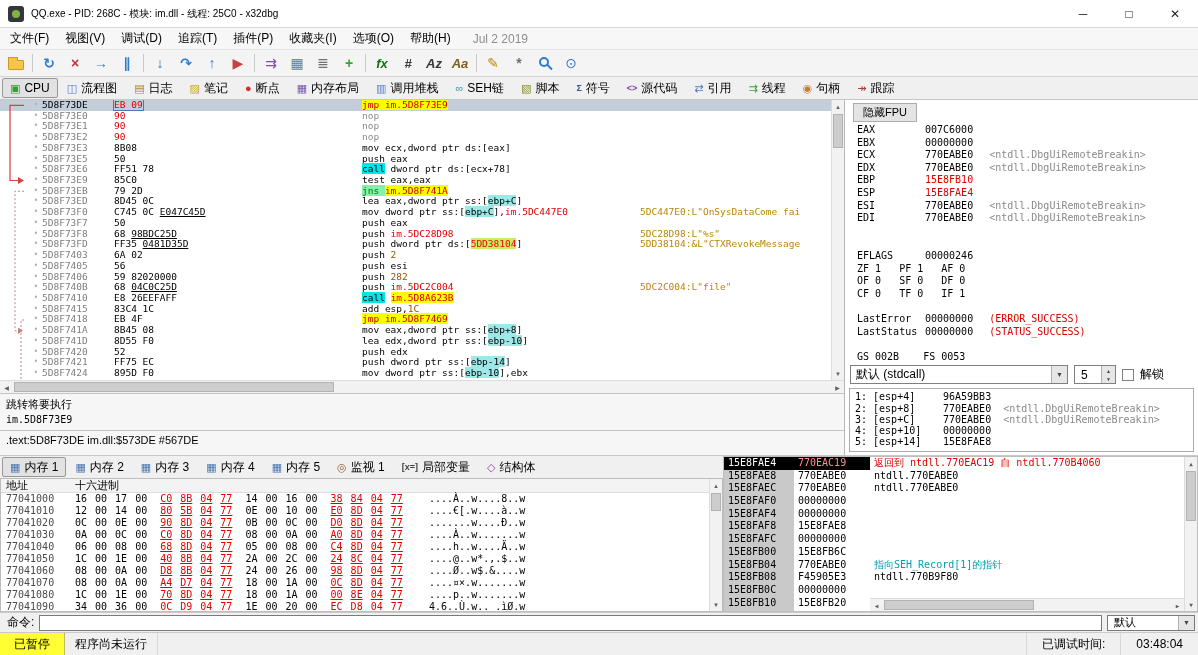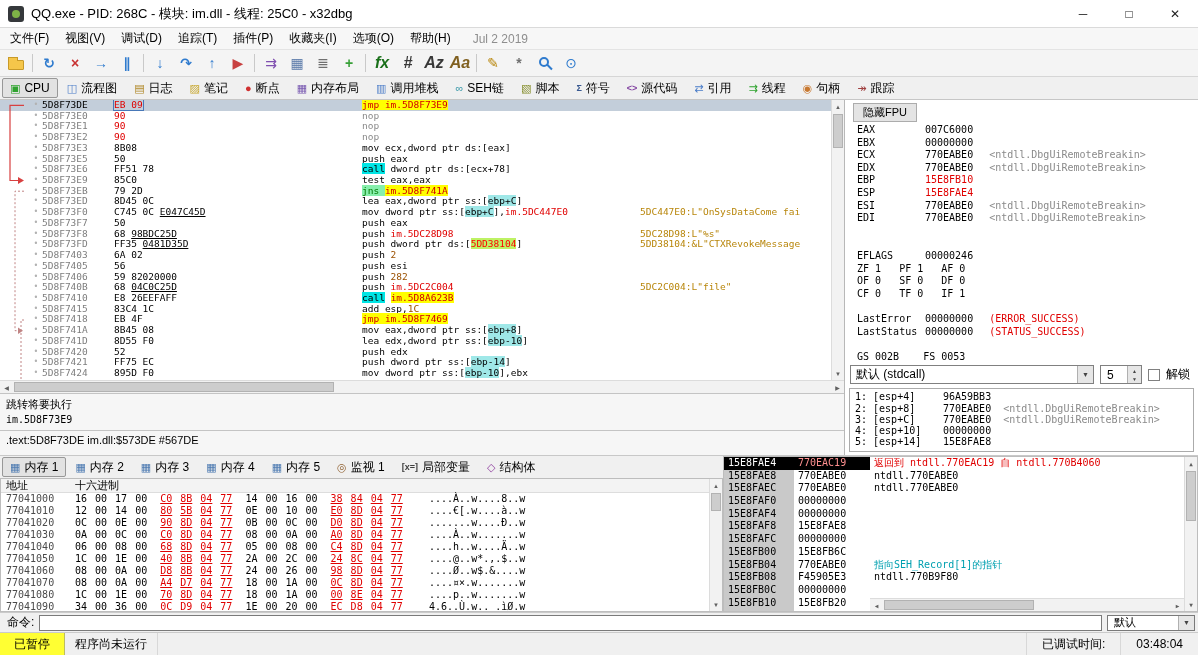--- a/index.html
+++ b/index.html
@@ -4,34 +4,34 @@
 <style>
   *{box-sizing:border-box;margin:0;padding:0}
   html,body{width:1198px;height:655px;overflow:hidden}
   body{font-family:"Liberation Sans","DejaVu Sans",sans-serif;font-size:12px;color:#000;background:#F0F0F0}
   .mono{font-family:"DejaVu Sans Mono","Liberation Mono",monospace}
 
   
   .titlebar{height:28px;background:#fff;display:flex;align-items:center;gap:7px;padding-left:8px;border-bottom:1px solid #DADADA}
   .appicon{width:16px;height:16px;background:#35383B;border-radius:3px;position:relative}
   .appicon:after{content:"";position:absolute;left:4px;top:4px;width:8px;height:8px;border-radius:50%;background:#7FB347}
-  .wtitle{font-size:13px}
+  .wtitle{font-size:10px}
   .wbtns{margin-left:auto;display:flex;height:100%}
   .wbtn{width:46px;display:flex;align-items:center;justify-content:center;font-size:12px;color:#222}
 
   
   .menubar{height:22px;display:flex;align-items:center;background:#F7F7F7;border-bottom:1px solid #E4E4E4;padding-left:2px}
   .mitem{padding:2px 8px}
   .mdate{color:#8E8E8E;margin-left:14px}
 
   
   .toolbar{height:27px;display:flex;align-items:center;background:#F4F4F4;border-bottom:1px solid #D6D6D6;padding-left:3px}
   .tbtn{width:26px;height:23px;display:flex;align-items:center;justify-content:center}
   .tg{font-size:14px;line-height:1}
-  .tgt{font-size:16px;font-weight:bold;font-style:italic}
+  .tgt{font-size:13px;font-weight:bold;font-style:italic}
   .tsep{width:1px;height:18px;background:#C9C9C9;margin:0 3px}
   .ic-folder{width:16px;height:10px;background:#F5C64A;border:1px solid #C89A28;border-radius:1px;position:relative;margin-top:4px}
   .ic-folder:before{content:"";position:absolute;top:-4px;left:-1px;width:8px;height:3px;background:#F5C64A;border:1px solid #C89A28;border-bottom:none}
   .ic-mag{width:10px;height:10px;border:2px solid #2F7BCE;border-radius:50%;position:relative;margin:-3px 3px 0 0}
   .ic-mag:after{content:"";position:absolute;width:7px;height:2px;background:#2F7BCE;transform:rotate(45deg);right:-6px;bottom:-3px}
 
   
   .tabbar{height:23px;display:flex;align-items:center;background:#F0F0F0;border-bottom:1px solid #C6C6C6;padding-left:2px;gap:1px}
   .vtab{display:flex;align-items:center;gap:4px;padding:0 7px;height:20px;border:1px solid transparent;border-radius:2px}
   .vtab.active{background:#E2E2E2;border:1px solid #989898}
@@ -83,21 +83,21 @@
   .rtop{padding:3px 10px 2px 8px}
   .fpubtn{display:inline-block;border:1px solid #ACACAC;background:#E4E4E4;padding:1px 9px;font-family:"Liberation Sans","DejaVu Sans",sans-serif;font-size:11px}
   .rlines{padding-left:12px}
   .rline{height:12.6px;line-height:12.6px;white-space:pre}
   .rname{display:inline-block;width:68px}
   .rval.r{color:#E00000}
   .rnote{margin-left:16px;color:#8A8A8A}
   .rnote.k{color:#000;margin-left:26px}
   .rnote.red{color:#E00000}
   .callconv{display:flex;align-items:center;gap:6px;padding:2px 5px;font-family:"Liberation Sans","DejaVu Sans",sans-serif;font-size:12px}
-  .combo{width:244px;height:19px;border:1px solid #808080;background:#fff;display:flex;align-items:center;padding-left:5px}
+  .combo{width:218px;height:19px;border:1px solid #808080;background:#fff;display:flex;align-items:center;padding-left:5px}
   .carr{margin-left:auto;width:16px;height:100%;background:#E6E6E6;border-left:1px solid #B0B0B0;display:flex;align-items:center;justify-content:center;font-size:7px;color:#444}
   .spin{width:42px;height:19px;border:1px solid #808080;background:#fff;display:flex;align-items:center;padding-left:6px}
   .ud{margin-left:auto;width:14px;height:100%;display:flex;flex-direction:column}
   .ud div{flex:1;background:#E6E6E6;border-left:1px solid #B0B0B0;font-size:5px;display:flex;align-items:center;justify-content:center;color:#444}
   .chk{width:12px;height:12px;border:1px solid #808080;background:#fff}
   .argsbox{margin:2px 4px 3px 4px;border:1px solid #ABABAB;background:#fff;flex:1;padding:2px 5px;overflow:hidden}
   .argrow{height:11.3px;line-height:11.3px;white-space:pre;font-size:10px}
   .argl{display:inline-block;width:88px}
   .argn{color:#8A8A8A;margin-left:12px}
 

